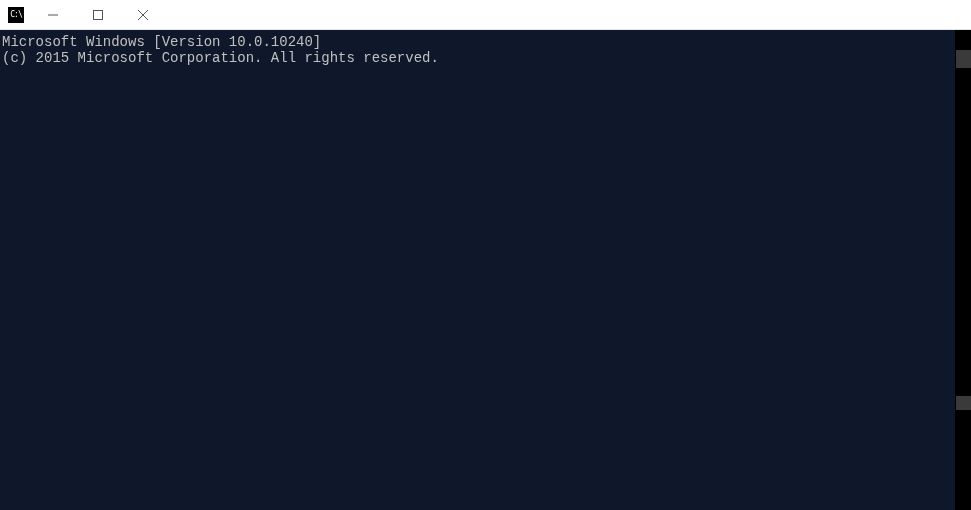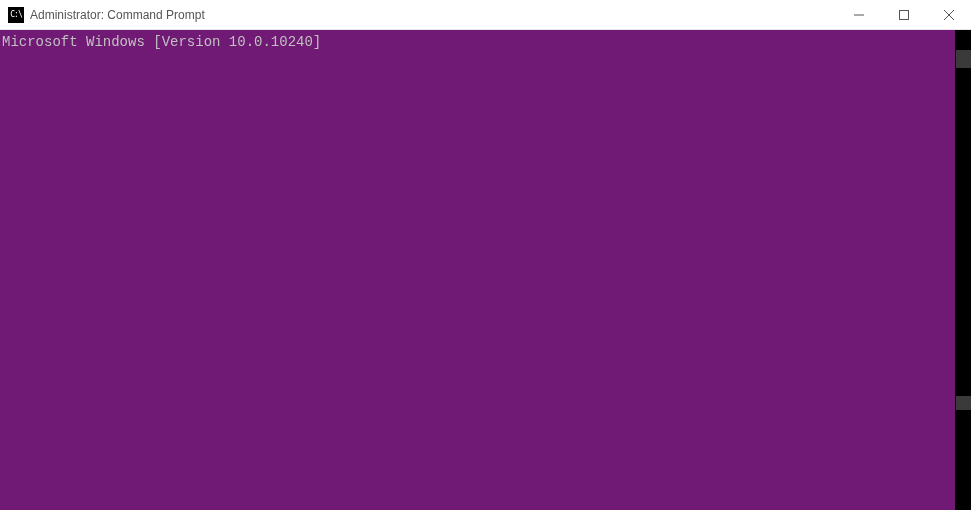--- a/index.html
+++ b/index.html
@@ -57,21 +57,21 @@
       align-items: center;
       justify-content: center;
       color: #555;
     }
     .win-btn svg {
       width: 10px;
       height: 10px;
     }
     .console-area {
       flex: 1;
-      background: #701a75;
+      background: #0f172a;
       position: relative;
       display: flex;
     }
     .console-content {
       flex: 1;
       padding: 4px 2px 2px 2px;
       font-family: "Consolas", "Courier New", monospace;
       font-size: 14px;
       line-height: 16px;
       color: #c0c0c0;
@@ -103,21 +103,20 @@
       background: #3a3a3a;
     }
   </style>
 </head>
 <body>
 
 <div class="titlebar">
   <div class="titlebar-icon">
     <span class="titlebar-icon-inner">C:\</span>
   </div>
-  <div class="titlebar-text">Administrator: Command Prompt</div>
   <div class="window-controls">
     <div class="win-btn">
       <svg viewBox="0 0 10 10">
         <line x1="0" y1="5" x2="10" y2="5" stroke="#555" stroke-width="1"></line>
       </svg>
     </div>
     <div class="win-btn">
       <svg viewBox="0 0 10 10">
         <rect x="0.5" y="0.5" width="9" height="9" fill="none" stroke="#555" stroke-width="1"></rect>
       </svg>
@@ -125,18 +124,18 @@
     <div class="win-btn">
       <svg viewBox="0 0 10 10">
         <line x1="0" y1="0" x2="10" y2="10" stroke="#555" stroke-width="1"></line>
         <line x1="10" y1="0" x2="0" y2="10" stroke="#555" stroke-width="1"></line>
       </svg>
     </div>
   </div>
 </div>
 
 <div class="console-area">
-  <div class="console-content"><span class="console-line">Microsoft Windows [Version 10.0.10240]</span><span class="console-line"></span></div>
+  <div class="console-content"><span class="console-line">Microsoft Windows [Version 10.0.10240]</span><span class="console-line">(c) 2015 Microsoft Corporation. All rights reserved.</span><span class="console-line"></span></div>
   <div class="scrollbar">
     <div class="scrollbar-thumb-top"></div>
     <div class="scrollbar-thumb-bottom"></div>
   </div>
 </div>
 
 </body></html>

